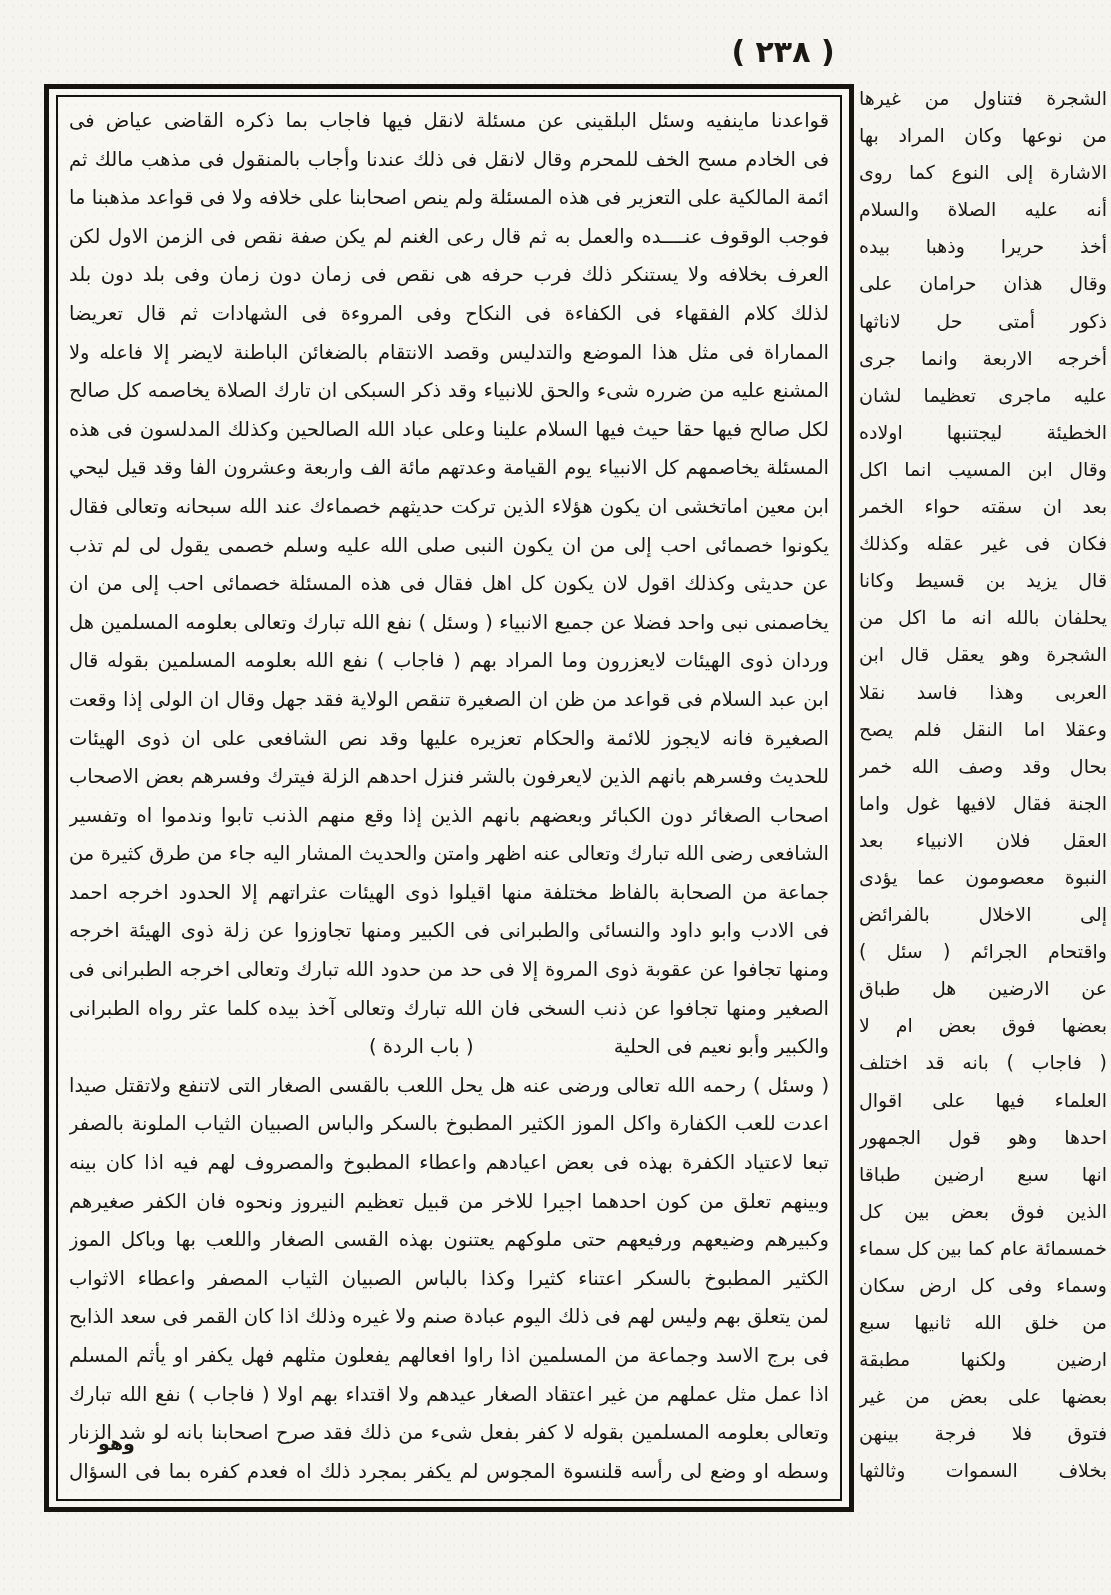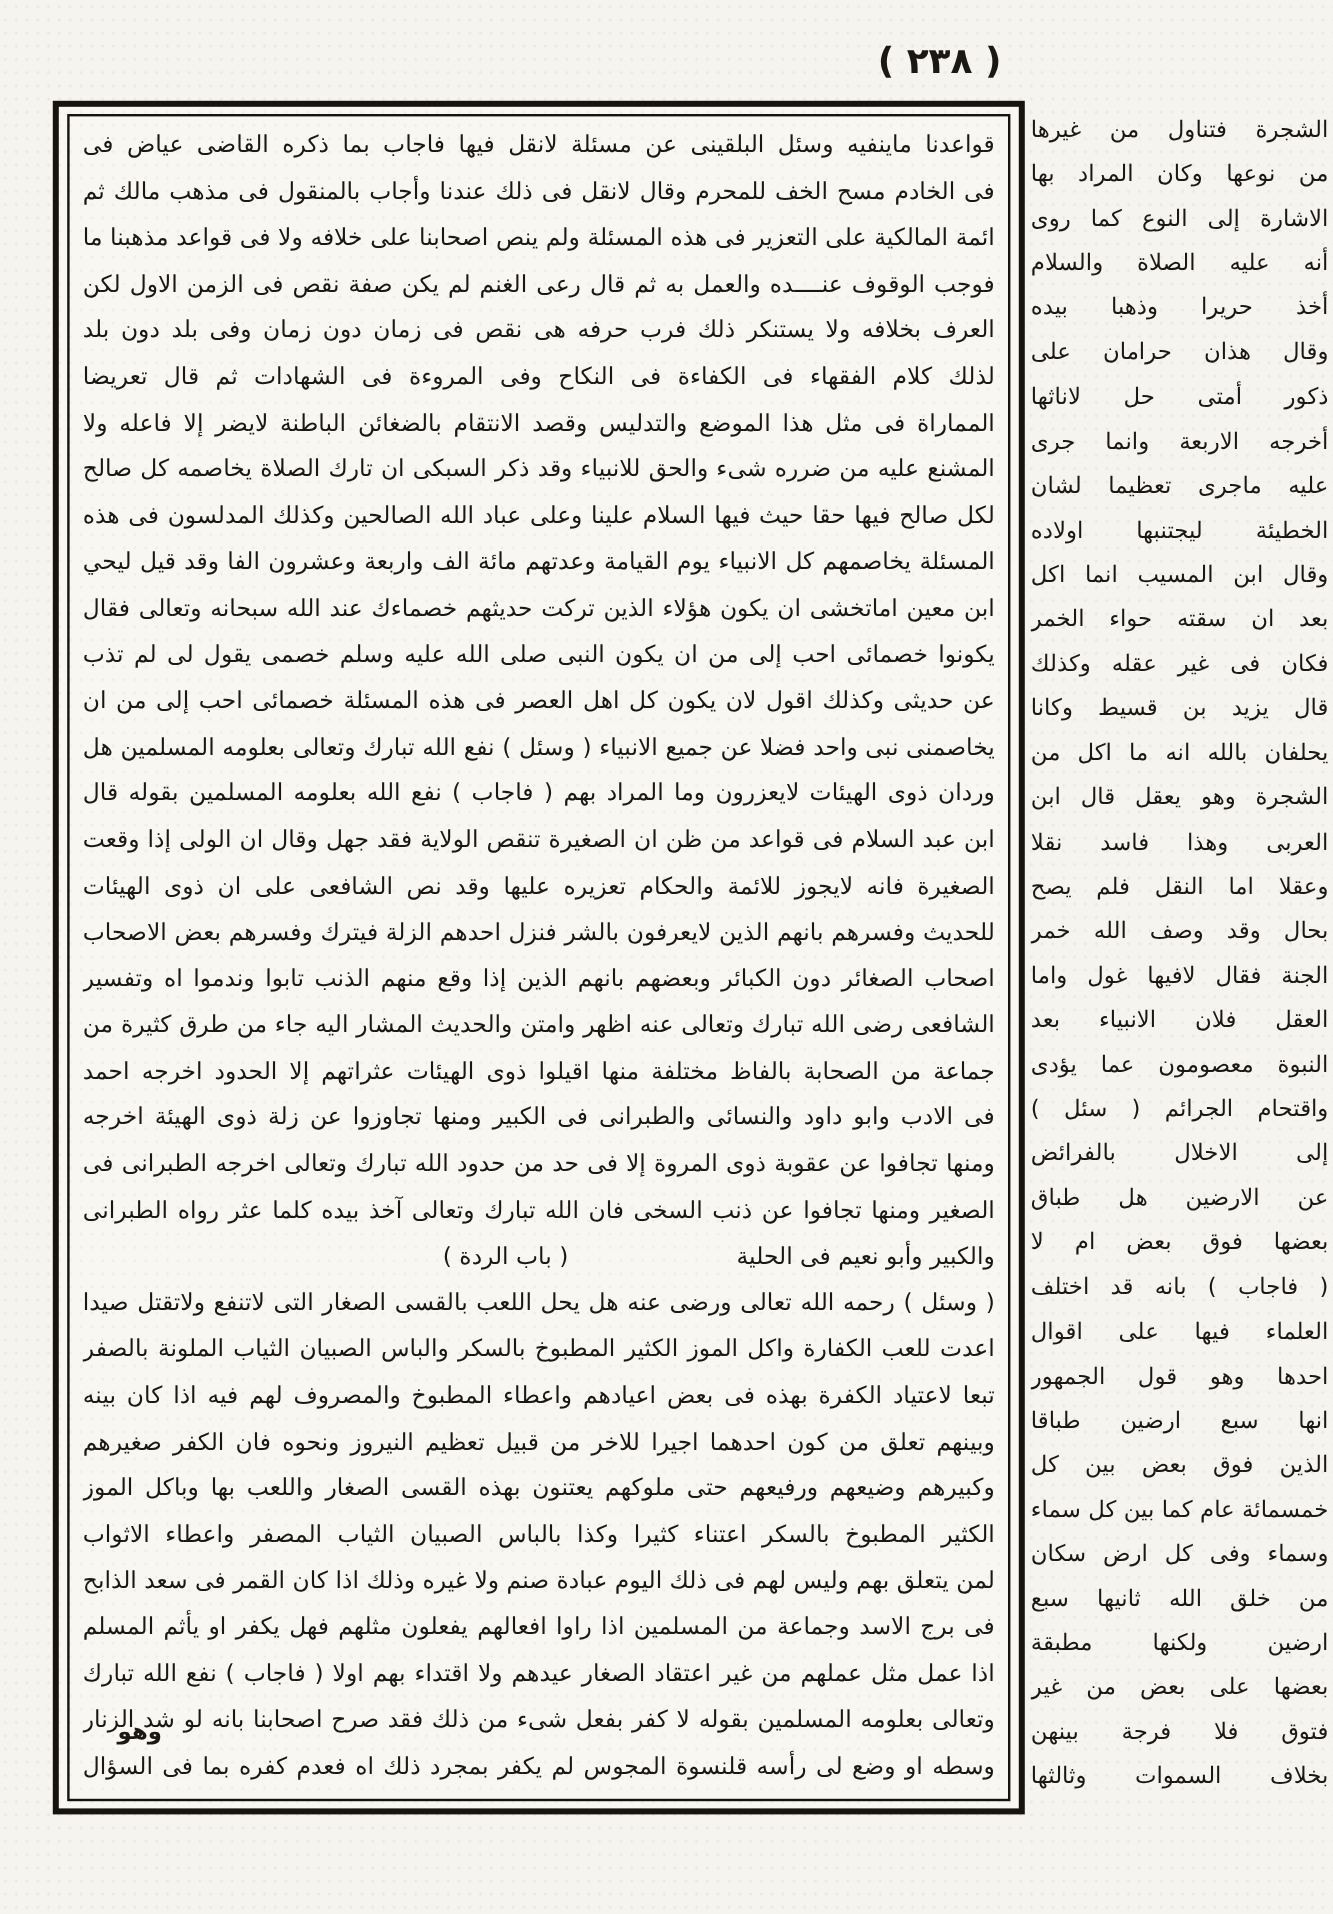--- a/index.html
+++ b/index.html
@@ -48,21 +48,21 @@
     position:relative;
     text-align:right;
     text-align-last:right;
   }
   .section-heading{
     position:absolute;left:300px;top:0;
     font-weight:normal;
   }
   
   .margin-col{
-    position:absolute;top:90px;right:4px;width:248px;
+    position:absolute;top:80px;right:4px;width:248px;
     direction:rtl;
   }
   .margin-line{
     font-size:19px;
     line-height:37.1px;
     height:37.1px;
     text-align:justify;
     text-align-last:justify;
     overflow:hidden;
   }
@@ -86,21 +86,21 @@
           <div class="main-line">ائمة المالكية على التعزير فى هذه المسئلة ولم ينص اصحابنا على خلافه ولا فى قواعد مذهبنا ما ينفيه</div>
           <div class="main-line">فوجب الوقوف عنــــده والعمل به ثم قال رعى الغنم لم يكن صفة نقص فى الزمن الاول لكن حدث</div>
           <div class="main-line">العرف بخلافه ولا يستنكر ذلك فرب حرفه هى نقص فى زمان دون زمان وفى بلد دون بلد ويشهد</div>
           <div class="main-line">لذلك كلام الفقهاء فى الكفاءة فى النكاح وفى المروءة فى الشهادات ثم قال تعريضا بالمعترضين عليه</div>
           <div class="main-line">المماراة فى مثل هذا الموضع والتدليس وقصد الانتقام بالضغائن الباطنة لايضر إلا فاعله ولا يصيب</div>
           <div class="main-line">المشنع عليه من ضرره شىء والحق للانبياء وقد ذكر السبكى ان تارك الصلاة يخاصمه كل صالح لان</div>
           <div class="main-line">لكل صالح فيها حقا حيث فيها السلام علينا وعلى عباد الله الصالحين وكذلك المدلسون فى هذه</div>
           <div class="main-line">المسئلة يخاصمهم كل الانبياء يوم القيامة وعدتهم مائة الف واربعة وعشرون الفا وقد قيل ليحي</div>
           <div class="main-line">ابن معين اماتخشى ان يكون هؤلاء الذين تركت حديثهم خصماءك عند الله سبحانه وتعالى فقال لان</div>
           <div class="main-line">يكونوا خصمائى احب إلى من ان يكون النبى صلى الله عليه وسلم خصمى يقول لى لم تذب الكذب</div>
-          <div class="main-line">عن حديثى وكذلك اقول لان يكون كل اهل العصر فى هذه المسئلة خصمائى احب إلى من ان</div>
+          <div class="main-line">عن حديثى وكذلك اقول لان يكون كل اهل فقال فى هذه المسئلة خصمائى احب إلى من ان</div>
           <div class="main-line">يخاصمنى نبى واحد فضلا عن جميع الانبياء ( وسئل ) نفع الله تبارك وتعالى بعلومه المسلمين هل</div>
           <div class="main-line">وردان ذوى الهيئات لايعزرون وما المراد بهم ( فاجاب ) نفع الله بعلومه المسلمين بقوله قال العز</div>
           <div class="main-line">ابن عبد السلام فى قواعد من ظن ان الصغيرة تنقص الولاية فقد جهل وقال ان الولى إذا وقعت منه</div>
           <div class="main-line">الصغيرة فانه لايجوز للائمة والحكام تعزيره عليها وقد نص الشافعى على ان ذوى الهيئات لايعزرون</div>
           <div class="main-line">للحديث وفسرهم بانهم الذين لايعرفون بالشر فنزل احدهم الزلة فيترك وفسرهم بعض الاصحاب بانهم</div>
           <div class="main-line">اصحاب الصغائر دون الكبائر وبعضهم بانهم الذين إذا وقع منهم الذنب تابوا وندموا اه وتفسير</div>
           <div class="main-line">الشافعى رضى الله تبارك وتعالى عنه اظهر وامتن والحديث المشار اليه جاء من طرق كثيرة من رواية</div>
           <div class="main-line">جماعة من الصحابة بالفاظ مختلفة منها اقيلوا ذوى الهيئات عثراتهم إلا الحدود اخرجه احمد والبخارى</div>
           <div class="main-line">فى الادب وابو داود والنسائى والطبرانى فى الكبير ومنها تجاوزوا عن زلة ذوى الهيئة اخرجه النسائى</div>
           <div class="main-line">ومنها تجافوا عن عقوبة ذوى المروة إلا فى حد من حدود الله تبارك وتعالى اخرجه الطبرانى فى</div>
@@ -137,22 +137,22 @@
       <div class="margin-line">فكان فى غير عقله وكذلك</div>
       <div class="margin-line">قال يزيد بن قسيط وكانا</div>
       <div class="margin-line">يحلفان بالله انه ما اكل من</div>
       <div class="margin-line">الشجرة وهو يعقل قال ابن</div>
       <div class="margin-line">العربى وهذا فاسد نقلا</div>
       <div class="margin-line">وعقلا اما النقل فلم يصح</div>
       <div class="margin-line">بحال وقد وصف الله خمر</div>
       <div class="margin-line">الجنة فقال لافيها غول واما</div>
       <div class="margin-line">العقل فلان الانبياء بعد</div>
       <div class="margin-line">النبوة معصومون عما يؤدى</div>
+      <div class="margin-line">إلى الاخلال بالفرائض</div>
       <div class="margin-line">واقتحام الجرائم ( سئل )</div>
-      <div class="margin-line">إلى الاخلال بالفرائض</div>
       <div class="margin-line">عن الارضين هل طباق</div>
       <div class="margin-line">بعضها فوق بعض ام لا</div>
       <div class="margin-line">( فاجاب ) بانه قد اختلف</div>
       <div class="margin-line">العلماء فيها على اقوال</div>
       <div class="margin-line">احدها وهو قول الجمهور</div>
       <div class="margin-line">انها سبع ارضين طباقا</div>
       <div class="margin-line">الذين فوق بعض بين كل</div>
       <div class="margin-line">خمسمائة عام كما بين كل سماء</div>
       <div class="margin-line">وسماء وفى كل ارض سكان</div>
       <div class="margin-line">من خلق الله ثانيها سبع</div>

